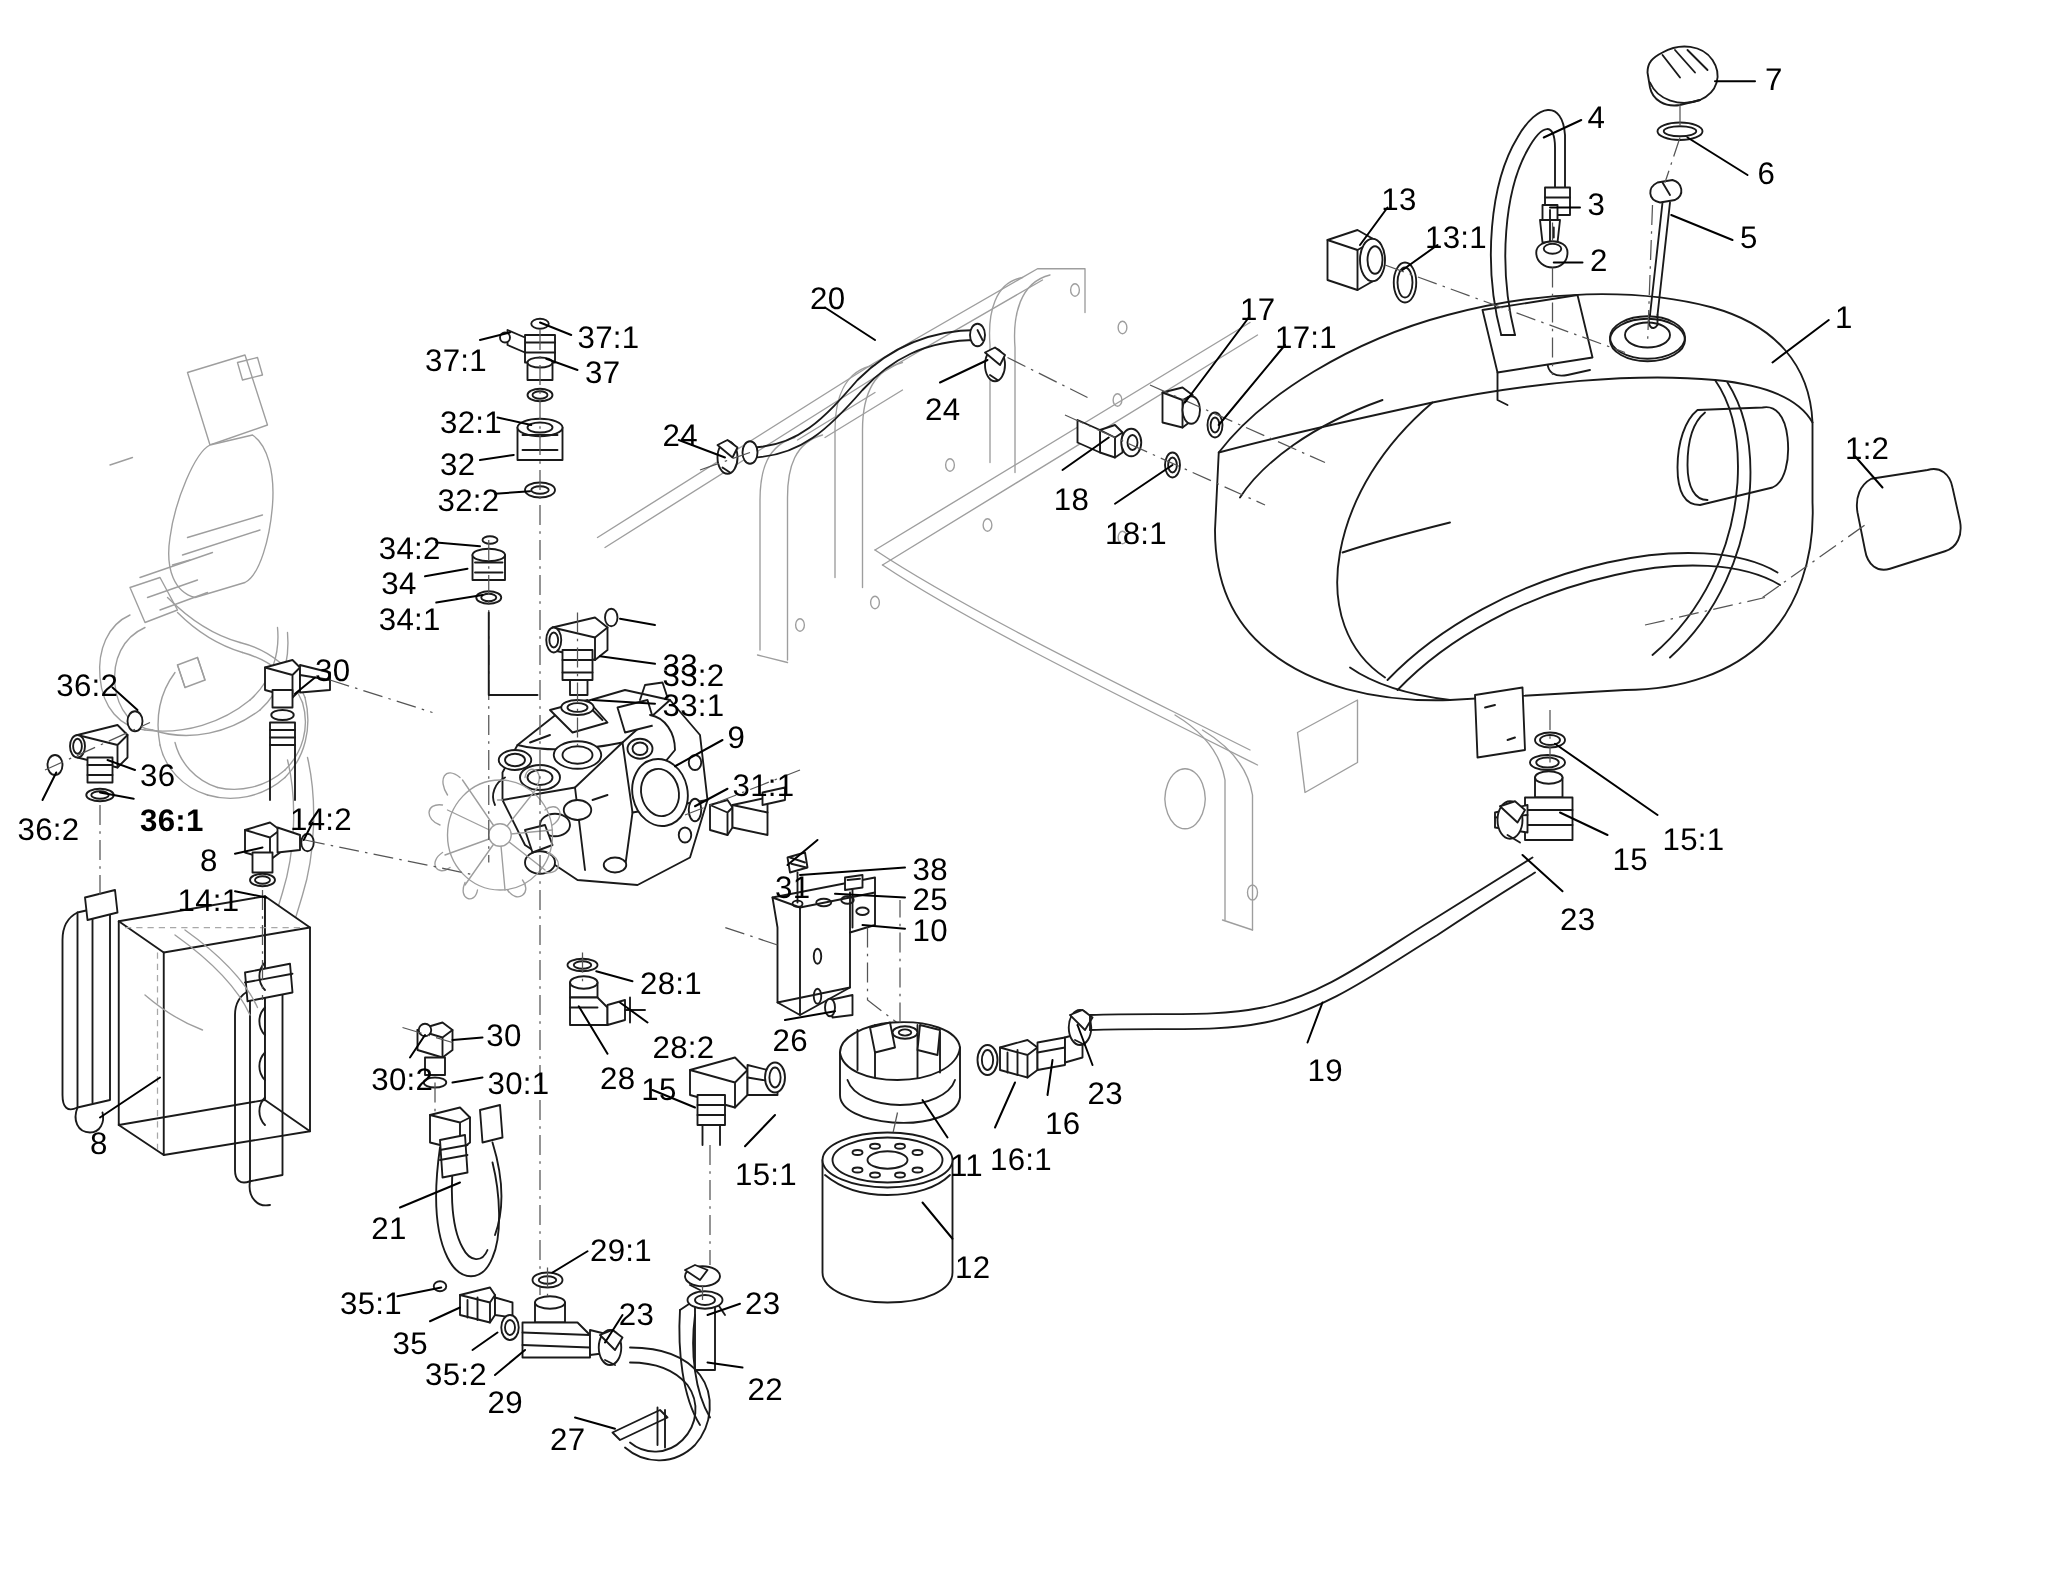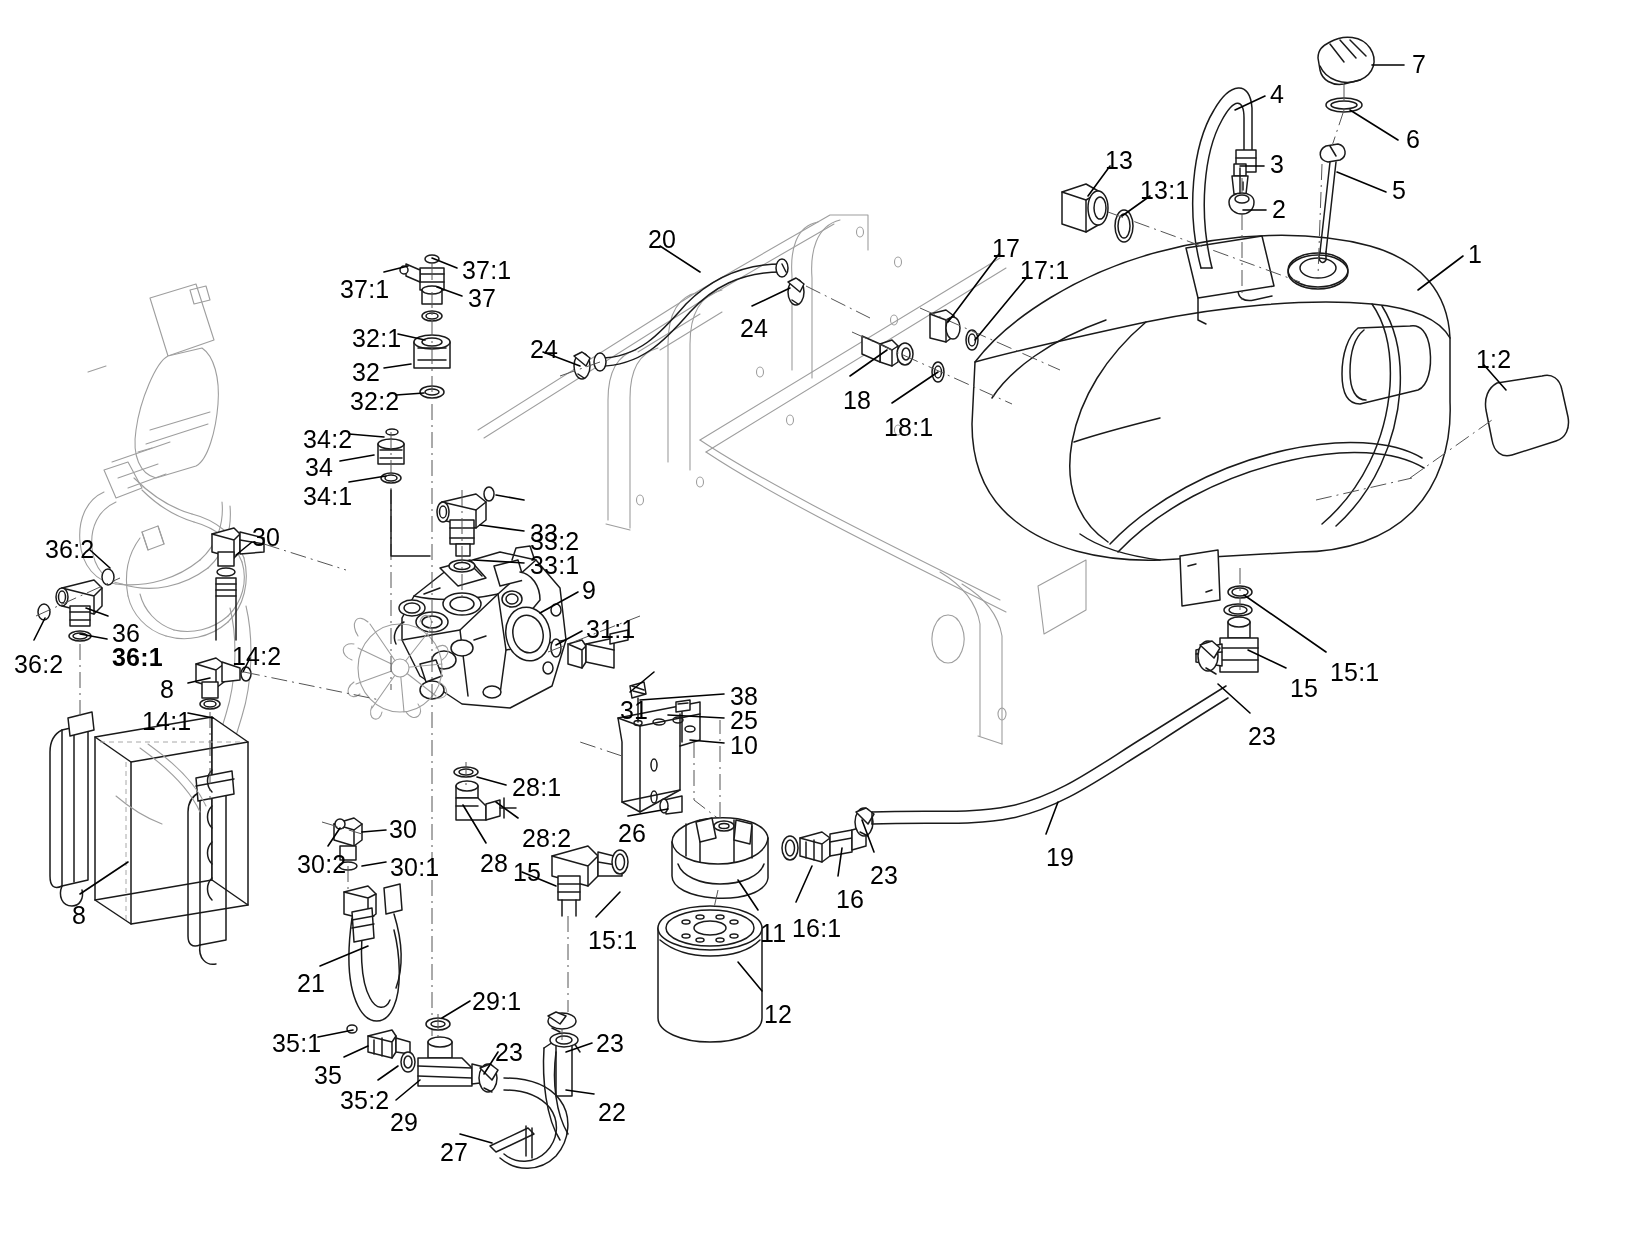--- a/index.html
+++ b/index.html
@@ -697,21 +697,21 @@
       <div class="callout" style="left: 350px; top: 389px;">32:2</div>
       <div class="callout" style="left: 303px; top: 427px;">34:2</div>
       <div class="callout" style="left: 305px; top: 455px;">34</div>
       <div class="callout" style="left: 303px; top: 484px;">34:1</div>
       <div class="callout" style="left: 530px; top: 489px; margin-top: 40px;">33:2</div>
       <div class="callout" style="left: 530px; top: 521px;">33</div>
       <div class="callout" style="left: 530px; top: 553px;">33:1</div>
       <div class="callout" style="left: 252px; top: 525px;">30</div>
       <div class="callout" style="left: 45px; top: 537px;">36:2</div>
       <div class="callout" style="left: 582px; top: 578px;">9</div>
-      <div class="callout" style="left: 112px; top: 609px; margin-top: 12px;">36</div>
+      <div class="callout" style="left: 112px; top: 609px;">36</div>
       <div class="callout" style="left: 14px; top: 652px;">36:2</div>
       <div class="callout" style="left: 112px; top: 645px; font-weight: bold;">36:1</div>
       <div class="callout" style="left: 586px; top: 617px;">31:1</div>
       <div class="callout" style="left: 232px; top: 644px;">14:2</div>
       <div class="callout" style="left: 160px; top: 677px;">8</div>
       <div class="callout" style="left: 142px; top: 709px;">14:1</div>
       <div class="callout" style="left: 730px; top: 684px;">38</div>
       <div class="callout" style="left: 730px; top: 708px;">25</div>
       <div class="callout" style="left: 730px; top: 733px;">10</div>
       <div class="callout" style="left: 620px; top: 698px;">31</div>

